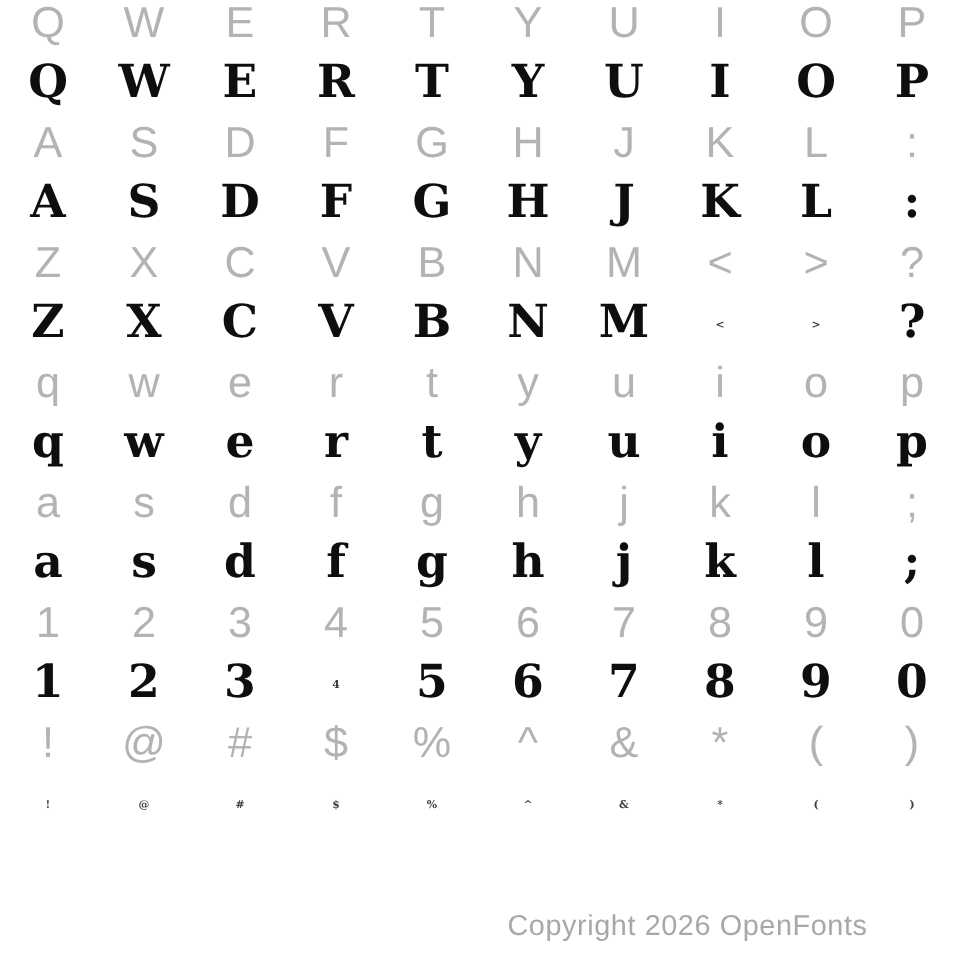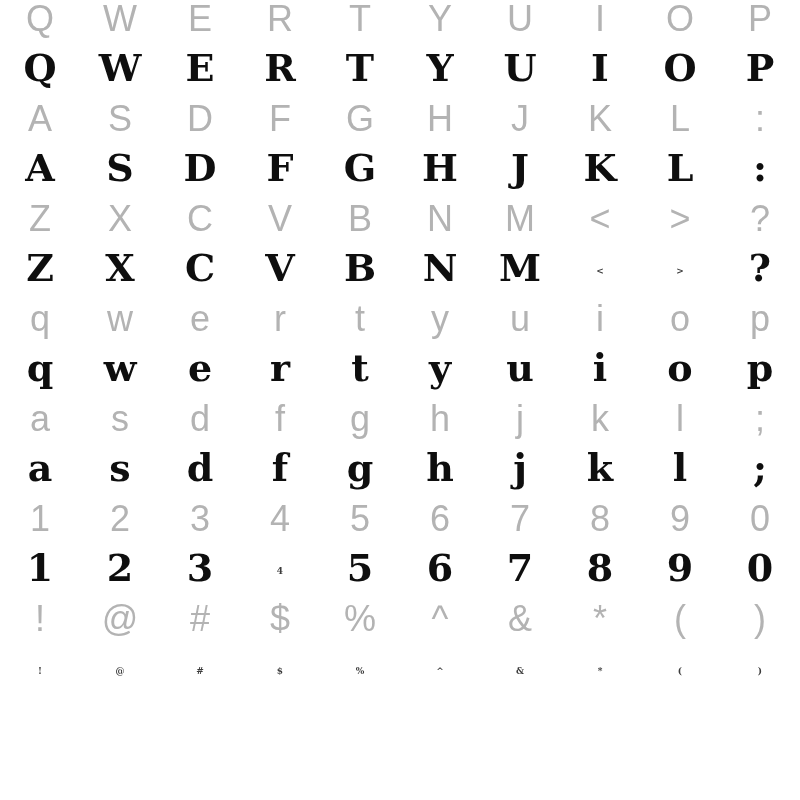--- a/index.html
+++ b/index.html
@@ -243,13 +243,14 @@
           <span class="glyph-cell missing">$</span>
           <span class="glyph-cell missing">%</span>
           <span class="glyph-cell missing">^</span>
           <span class="glyph-cell missing">&amp;</span>
           <span class="glyph-cell missing">*</span>
           <span class="glyph-cell missing">(</span>
           <span class="glyph-cell missing">)</span>
         </div>
       </div>
     </div>
+  <div class="footer-copyright">Copyright 2026 OpenFonts</div>
 </div>
 
 </body></html>

